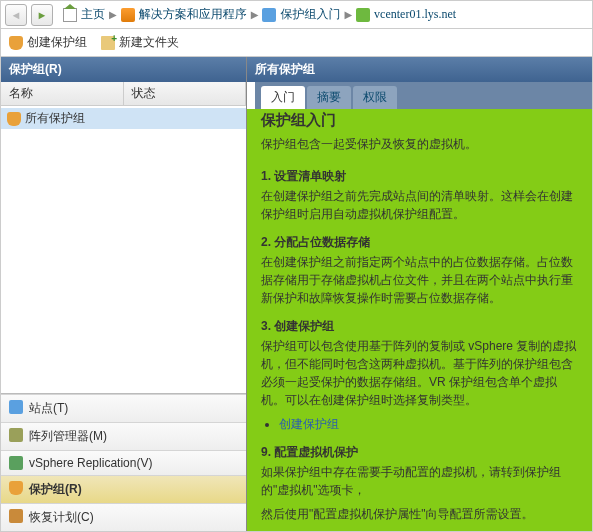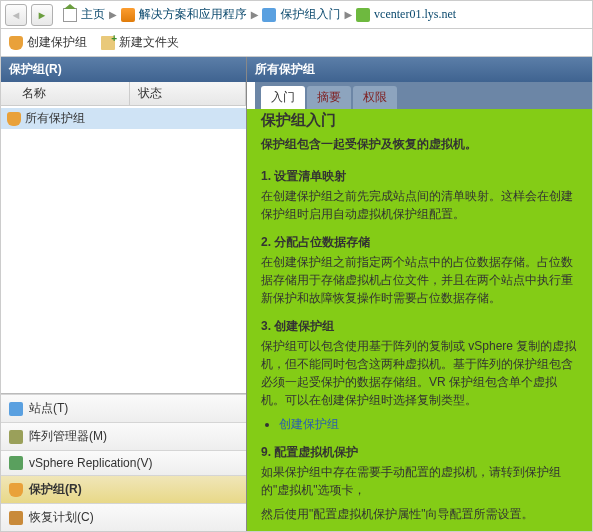--- a/index.html
+++ b/index.html
@@ -18,42 +18,42 @@
 .ico-vc { background: #6eb93f; border-radius:2px; }
 .toolbar { display: flex; align-items: center; height: 28px; border-bottom: 1px solid #ccc; padding: 0 8px; gap: 14px; }
 .tbitem { display: flex; align-items: center; gap: 4px; cursor: pointer; }
 .tbitem .ico { width: 14px; height: 14px; display: inline-block; }
 .ico-shield { background: #e9a13a; border-radius: 3px 3px 6px 6px; }
 .ico-folder { background: #e9c97a; border-radius: 1px; position: relative; }
 .ico-folder::before { content:"+"; position:absolute; right:-2px; top:-3px; color:#3b8f2f; font-weight:bold; font-size:10px; }
 .main { display: flex; height: calc(100% - 56px); }
 .leftcol { width: 246px; display: flex; flex-direction: column; border-right: 1px solid #888; }
 .lhead { background: linear-gradient(#5b7ea8,#3f6390); color: #fff; padding: 4px 8px; font-weight: bold; }
-.cols { display: flex; background: linear-gradient(#f6f6f6,#e7e7e7); border-bottom: 1px solid #ccc; padding-left: 13px; }
+.cols { display: flex; background: linear-gradient(#f6f6f6,#e7e7e7); border-bottom: 1px solid #ccc; }
 .cols div { flex: 1; padding: 3px 8px; border-right: 1px solid #ccc; color: #333; }
 .tree { flex: 1; background: #fff; padding-top: 2px; }
 .treeitem { display: flex; align-items: center; gap: 4px; padding: 2px 6px; background: #cfe3f5; cursor: pointer; }
 .treeitem .ico { width:14px;height:14px;display:inline-block; }
 .bottomnav { border-top: 1px solid #bbb; }
-.bnitem { display: flex; align-items: center; gap: 6px; padding: 5px 8px; border-top: 1px solid #d5d5d5; background: linear-gradient(#fafafa,#eee); cursor: pointer; }
+.bnitem { display: flex; gap: 6px; padding: 5px 8px; border-top: 1px solid #d5d5d5; background: linear-gradient(#fafafa,#eee); cursor: pointer; }
 .bnitem.active { background: linear-gradient(#f0e6b8,#e8d888); font-weight: bold; }
 .bnitem .ico { width:14px;height:14px;display:inline-block; background:#888; border-radius:2px; }
 .bnitem:nth-child(1) .ico{ background:#5aa0e0;}
 .bnitem:nth-child(2) .ico{ background:#9aa05a;}
 .bnitem:nth-child(3) .ico{ background:#5aa05e;}
 .bnitem:nth-child(4) .ico{ background:#e9a13a; border-radius:3px 3px 6px 6px;}
 .bnitem:nth-child(5) .ico{ background:#c98a3a;}
 .rightcol { flex: 1; display: flex; flex-direction: column; overflow: hidden; }
 .rhead { background: linear-gradient(#5b7ea8,#3f6390); color: #fff; padding: 4px 8px; font-weight: bold; }
 .tabs { display: flex; background: #6c86a6; padding-top: 4px; padding-left: 6px; gap: 2px; margin-left: 8px; }
-.tab { padding: 3px 10px; background: #8da4be; color: #7f1d1d; border-radius: 3px 3px 0 0; cursor: pointer; font-size: 12px; }
+.tab { padding: 3px 10px; background: #8da4be; color: #0c4a6e; border-radius: 3px 3px 0 0; cursor: pointer; font-size: 12px; }
 .tab.active { background: #fff; color: #333; }
 .content { flex: 1; background: #84cc16; padding: 0 14px; overflow: auto; line-height: 1.5; }
 .content h2 { font-size: 15px; font-weight: bold; margin-bottom: 3px; }
-.content .sub { margin-bottom: 14px; font-weight: bold; }
+.content .sub { margin-bottom: 14px; }
 .content h3 { font-size: 12px; font-weight: bold; margin-top: 10px; }
 .content p { margin: 2px 0 6px 0; }
 .content ul { margin: 2px 0 6px 18px; }
 .content a { color: #2a5db0; cursor: pointer; }
 </style>
 </head>
 <body>
 
 <div class="topbar">
   <div class="navbtn disabled">◄</div>

